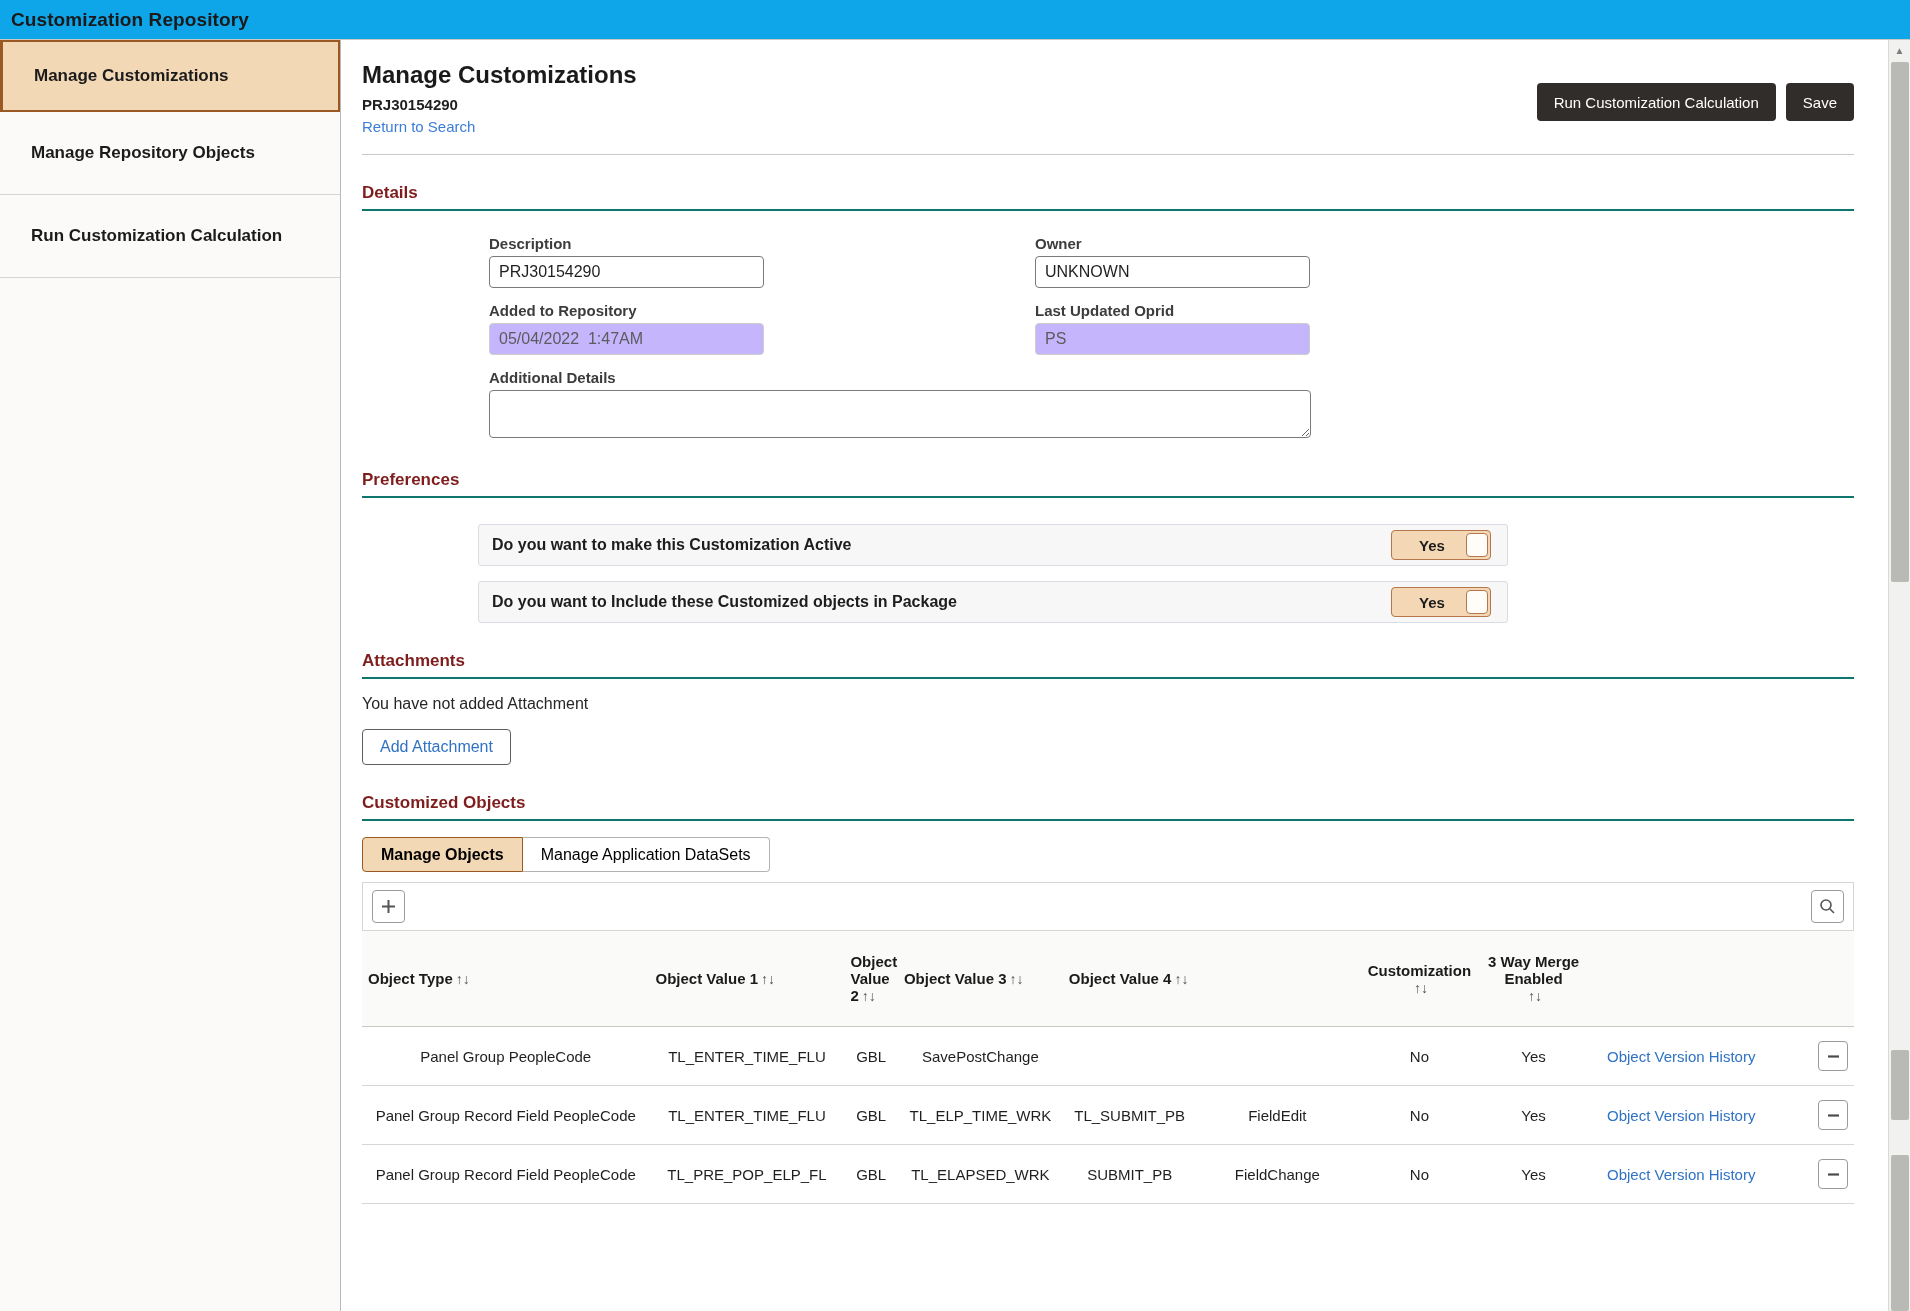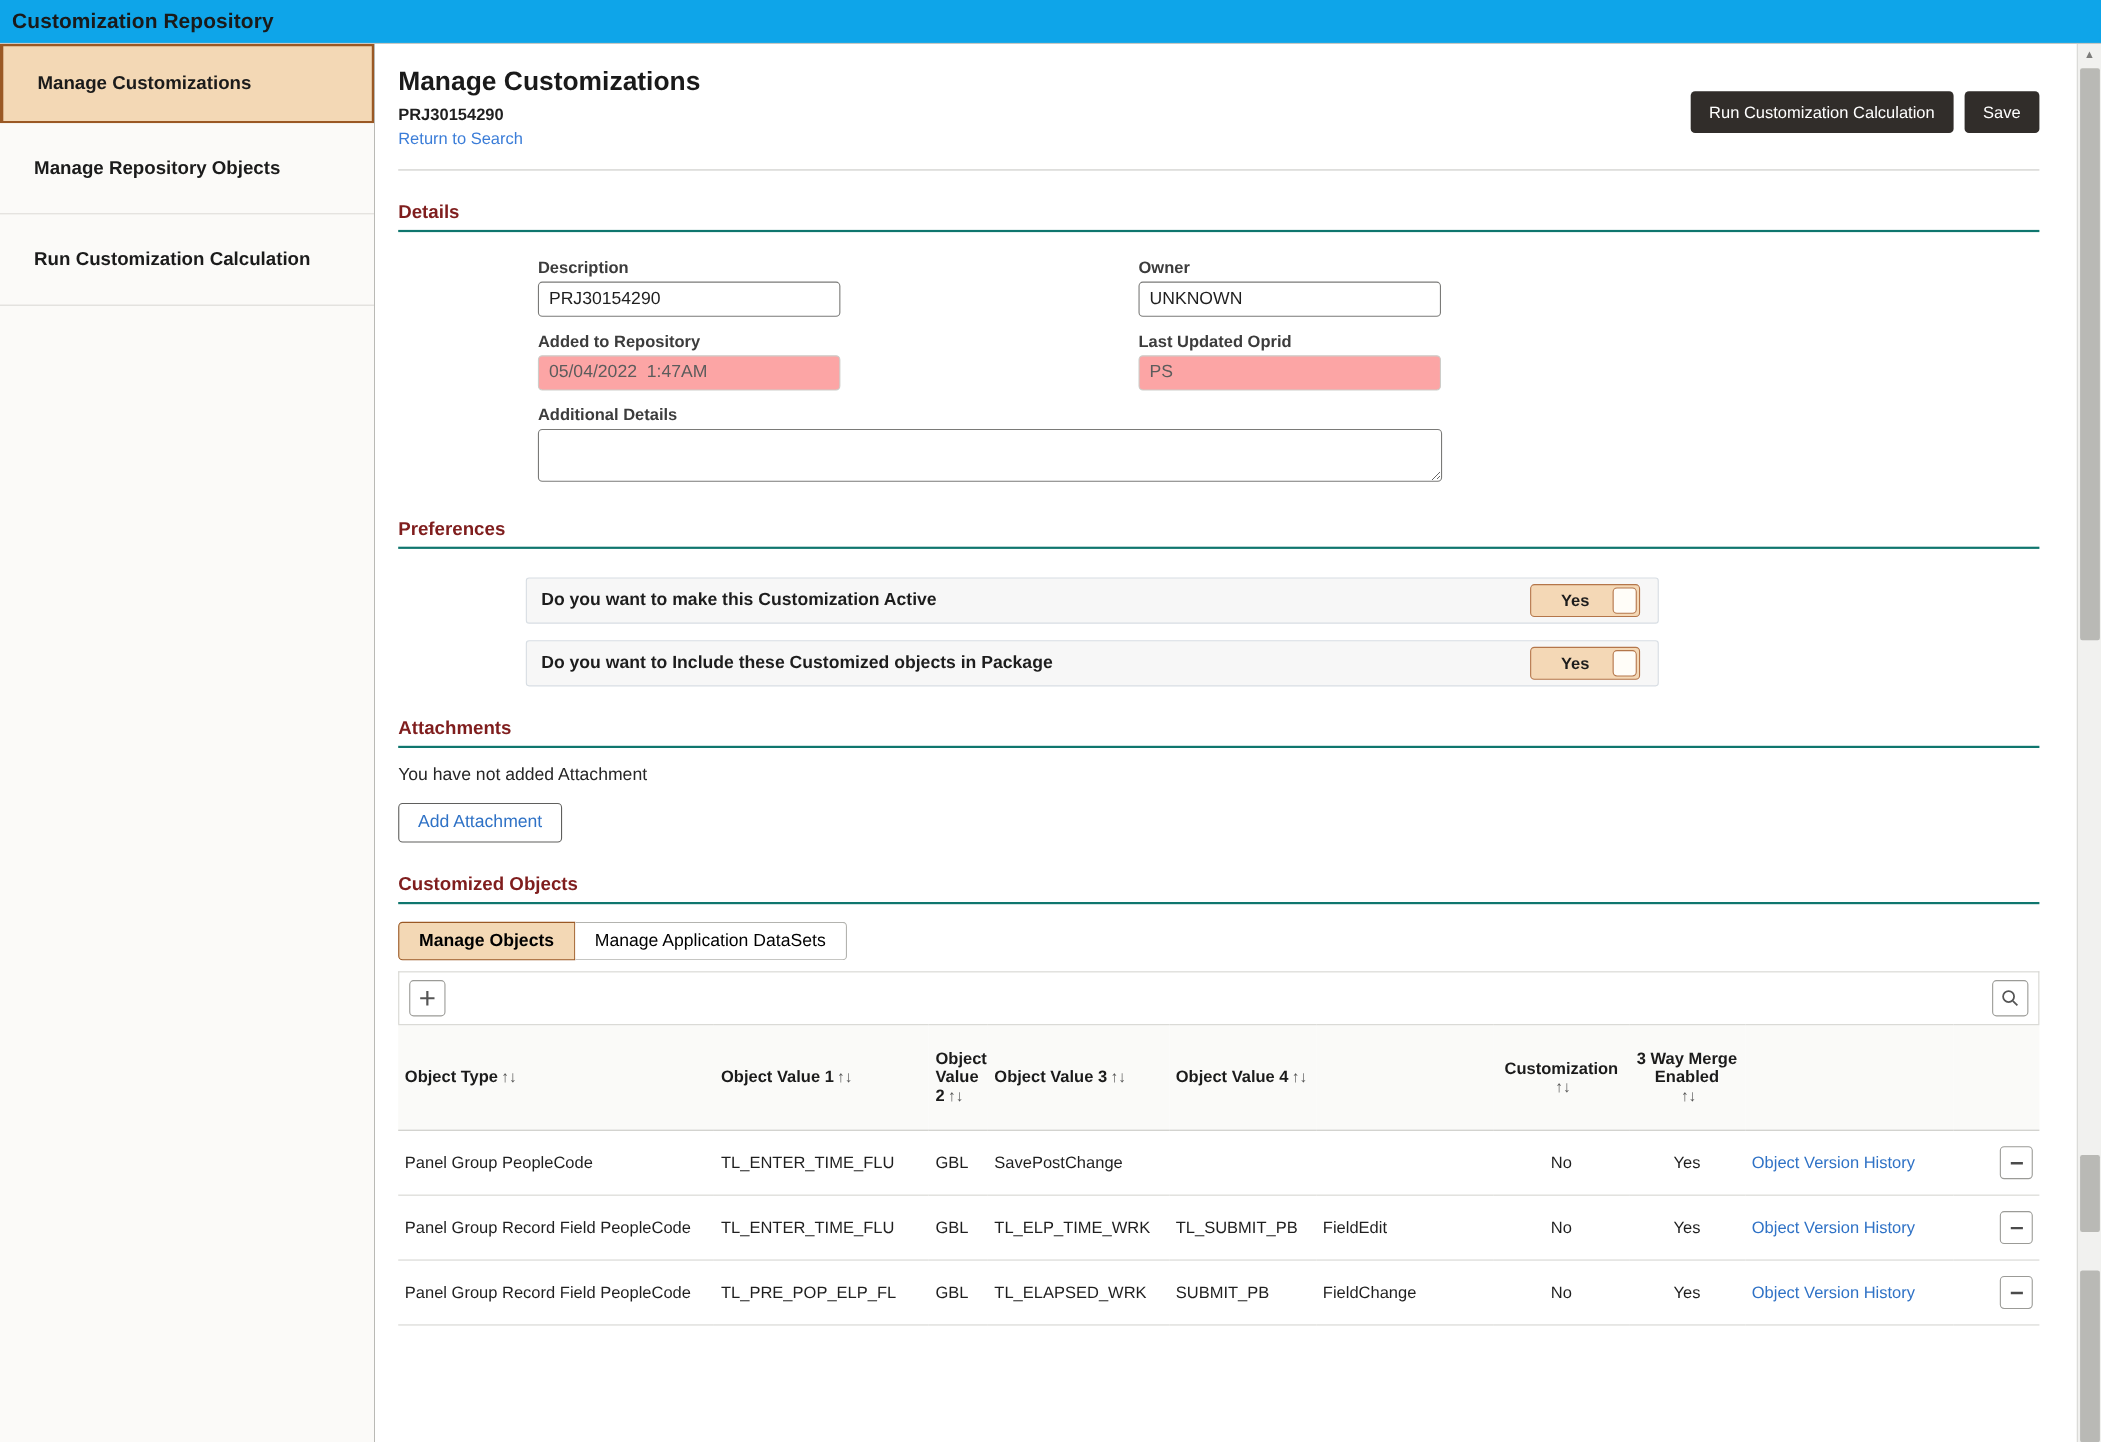--- a/index.html
+++ b/index.html
@@ -162,21 +162,21 @@
     border: 1px solid #7a7a78;
     border-radius: 4px;
     font-size: 16px;
     font-family: "Liberation Sans", sans-serif;
     padding: 0 9px;
     color: #1f1f1f;
     background: #ffffff;
     outline: none;
   }
   .fld-input.ro {
-    background: #fca5a5;
+    background: #c4b5fd;
     border: 1px solid #cdcdc9;
     color: #5c5c5c;
   }
   .fld-area {
     width: 822px;
     height: 48px;
     border: 1px solid #7a7a78;
     border-radius: 4px;
     font-size: 16px;
     font-family: "Liberation Sans", sans-serif;
@@ -330,20 +330,21 @@
     margin-left: 3px;
     cursor: pointer;
     white-space: nowrap;
   }
   table.grid tbody td {
     border-bottom: 1px solid #d6d6d2;
     padding: 14px 6px;
     height: 47px;
     color: #1f1f1f;
     vertical-align: middle;
+    text-align: center;
   }
   table.grid tbody td.ctr { text-align: center; }
   .link {
     color: #2f72c6;
     text-decoration: none;
     cursor: pointer;
     font-size: 15px;
   }
   .minus-btn {
     width: 30px;

